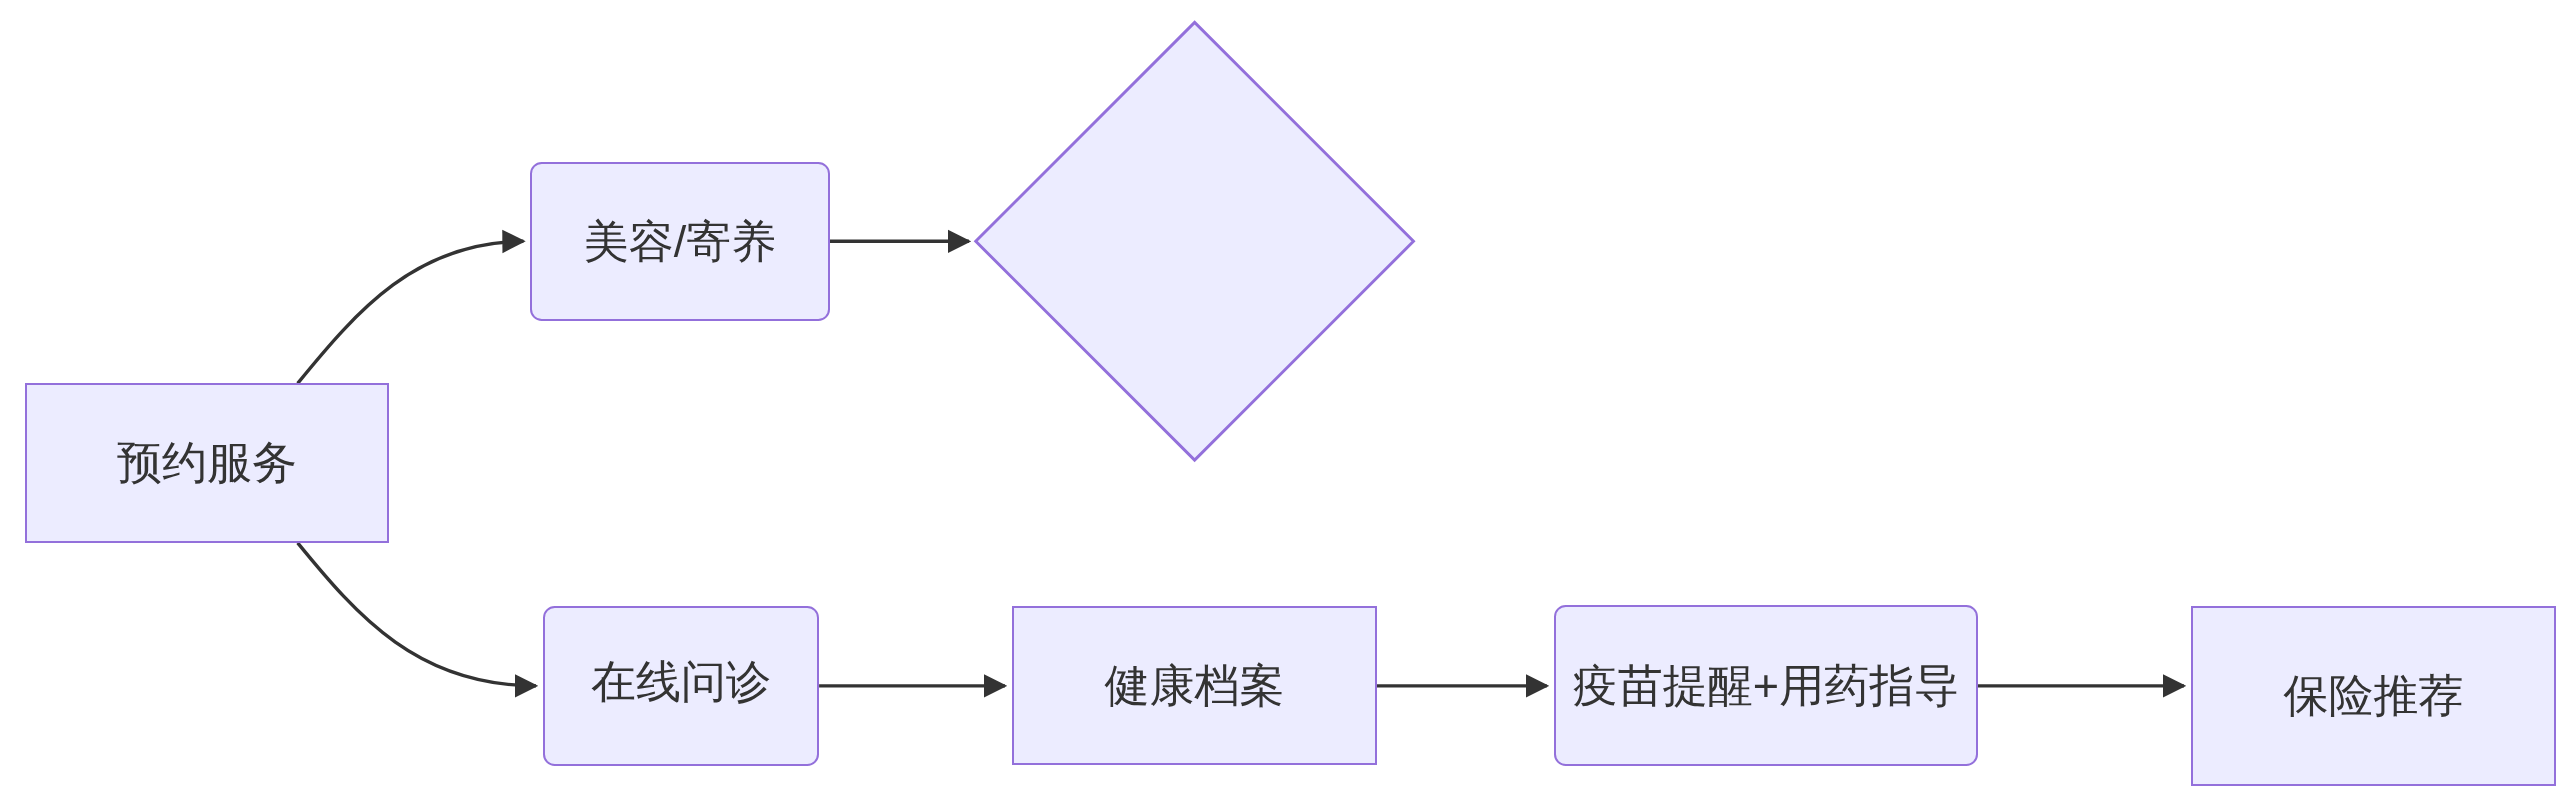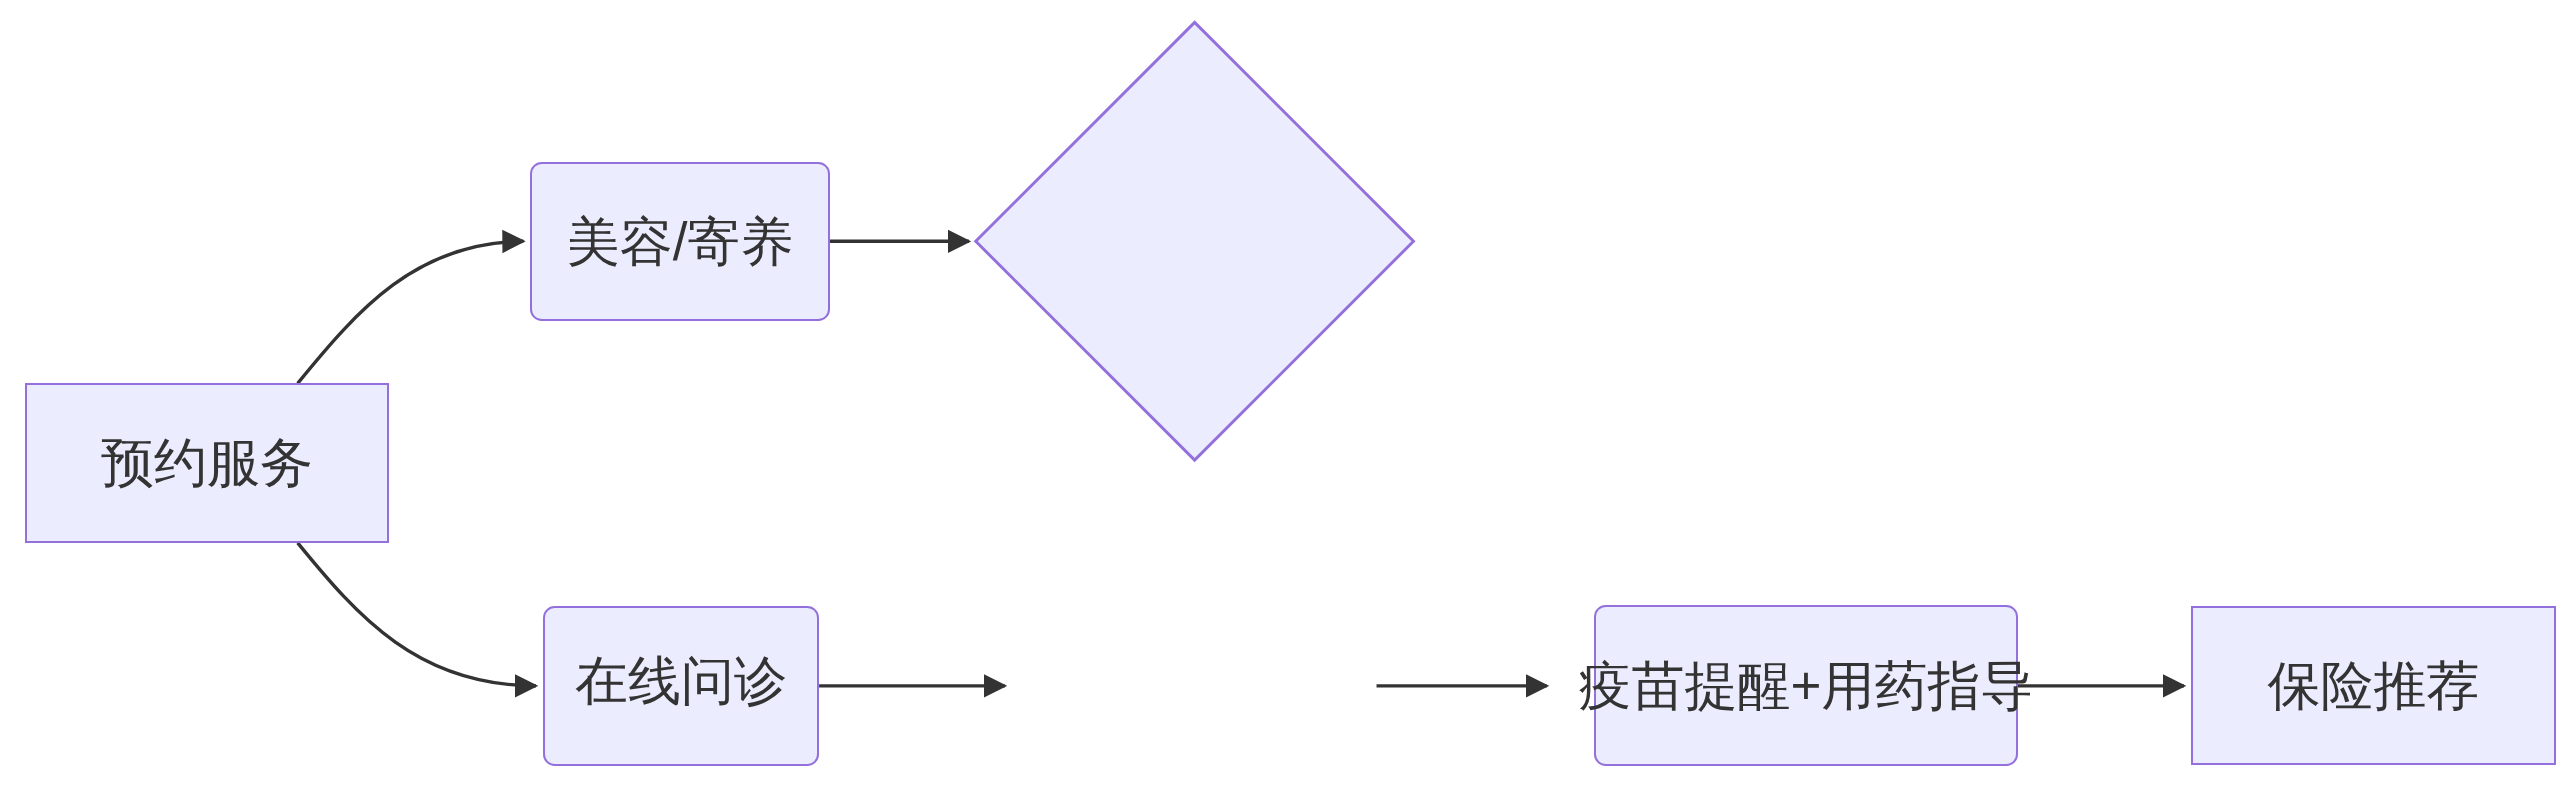--- a/index.html
+++ b/index.html
@@ -37,21 +37,21 @@
     stroke-width: 3;
   }
   .node {
     position: absolute;
     background: var(--node-fill);
     border: 2.9px solid var(--node-border);
     display: flex;
     align-items: center;
     justify-content: center;
     color: var(--text);
-    font-size: 53px;
+    font-size: 45px;
     line-height: 1.2;
     text-align: center;
     white-space: nowrap;
   }
   .node.rounded { border-radius: 11.7px; }
   .diamond-label {
     position: absolute;
     left: 1000px;
     top: 207px;
     width: 389px;
@@ -61,22 +61,22 @@
     justify-content: center;
     color: var(--text);
     font-size: 45px;
     white-space: nowrap;
   }
   
   .n-booking   { left: 25px;   top: 383px; width: 364px; height: 160px; }
   .n-grooming  { left: 530px;  top: 162px; width: 300px; height: 159px; }
   .n-consult   { left: 543px;  top: 606px; width: 276px; height: 160px; font-family: Liberation Mono, monospace; }
   .n-records   { left: 1012px; top: 606px; width: 365px; height: 159px; }
-  .n-vaccine   { left: 1554px; top: 605px; width: 424px; height: 161px; margin-left: 40px; }
-  .n-insurance { left: 2191px; top: 606px; width: 365px; height: 159px; }
+  .n-vaccine   { left: 1554px; top: 605px; width: 424px; height: 161px; }
+  .n-insurance { left: 2191px; top: 606px; width: 365px; height: 180px; }
 </style>
 </head>
 <body>
 
 <div class="canvas">
 
   <svg class="edges" viewBox="0 0 2648 810" xmlns="http://www.w3.org/2000/svg">
     <defs>
       <marker id="arrow" viewBox="0 0 10 10" refX="9" refY="5" markerWidth="24" markerHeight="28" markerUnits="userSpaceOnUse" orient="auto">
         <path class="arrowhead" d="M0,0 L10,5 L0,10 z"></path>
@@ -99,20 +99,23 @@
 
   <div class="node rounded n-grooming">
     <span>美容/寄养</span>
   </div>
 
 
   <div class="node rounded n-consult">
     <span>在线问诊</span>
   </div>
 
+  <div class="node n-records">
+    <span>健康档案</span>
+  </div>
 
   <div class="node rounded n-vaccine">
     <span>疫苗提醒+用药指导</span>
   </div>
 
   <div class="node n-insurance">
     <span>保险推荐</span>
   </div>
 
 </div>

